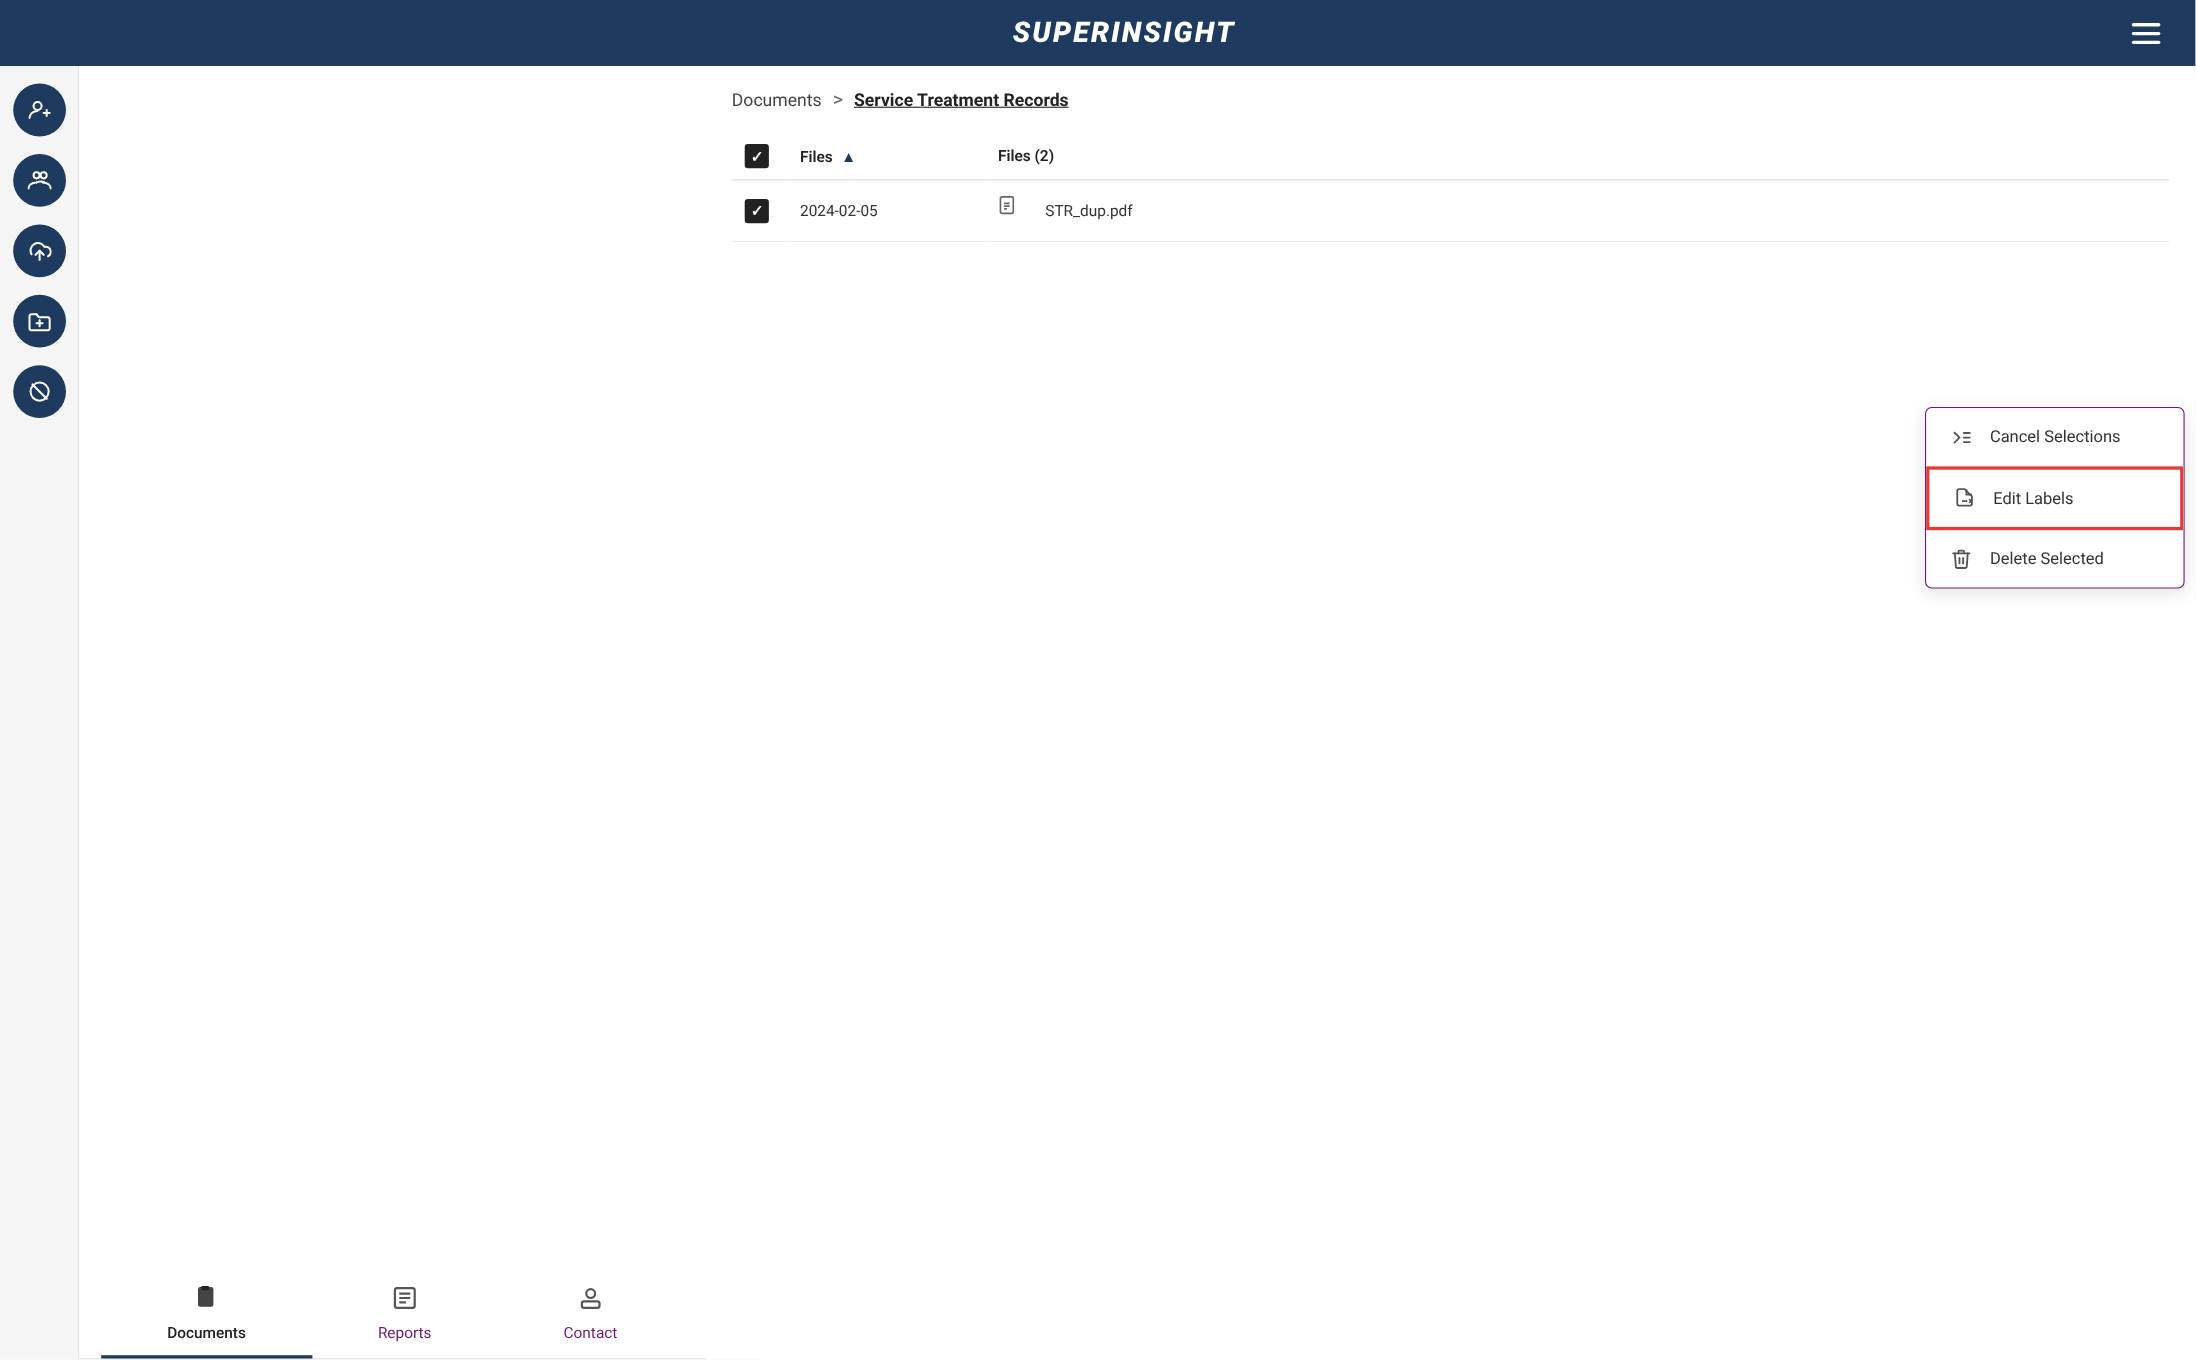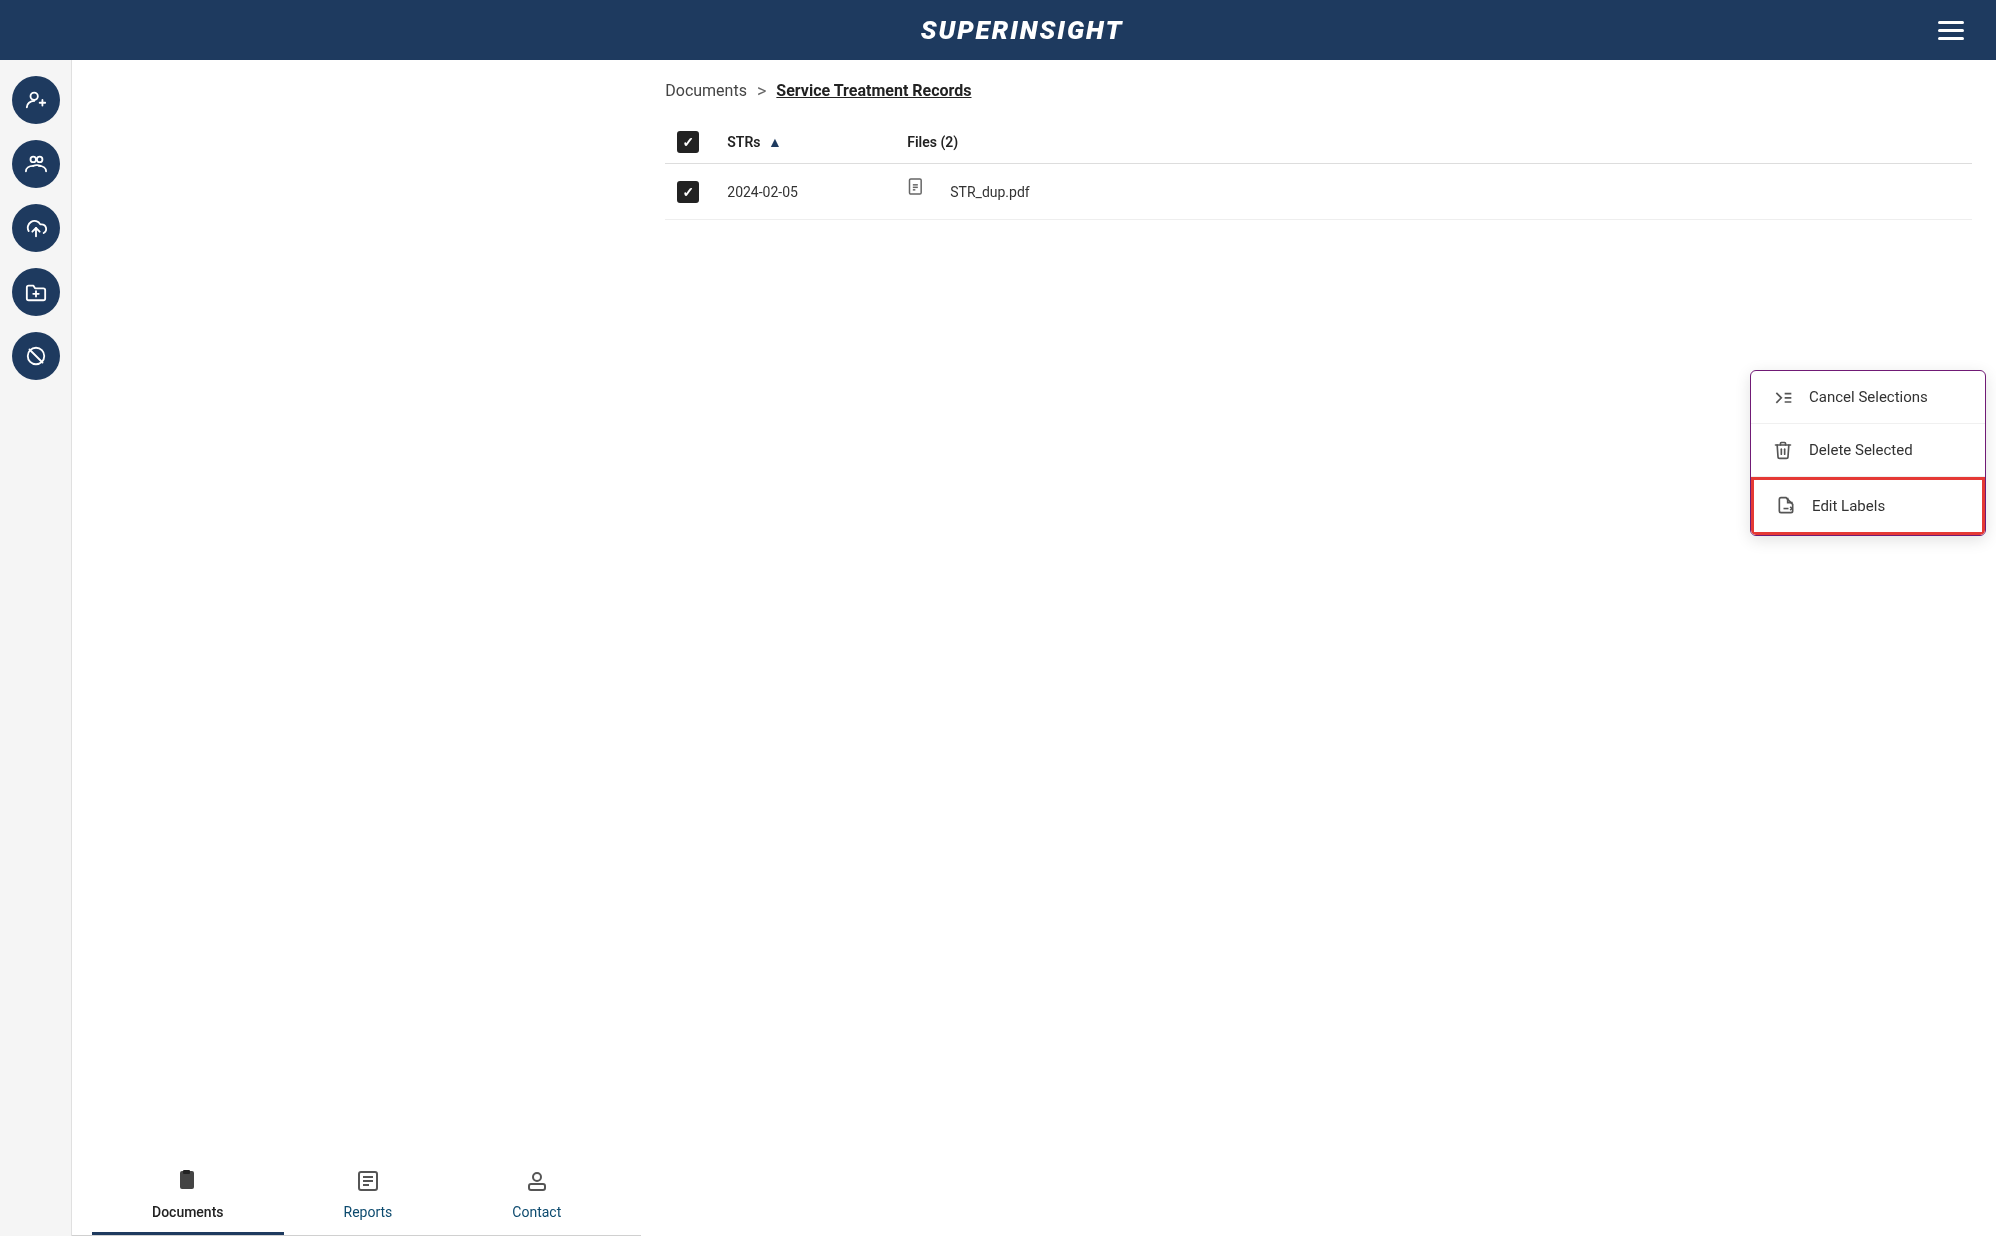--- a/index.html
+++ b/index.html
@@ -101,21 +101,21 @@
     }
     .tab-item.active {
       border-bottom: 3px solid #1e3a5f;
     }
     .tab-icon {
       font-size: 22px;
       color: #444;
     }
     .tab-label {
       font-size: 14px;
-      color: #0c4a6e;
+      color: #701a75;
       font-weight: 400;
     }
     .tab-item.active .tab-label {
       color: #222;
       font-weight: 500;
     }
 
     
     .search-bar {
       display: flex;
@@ -380,21 +380,21 @@
         <span class="breadcrumb-current">Service Treatment Records</span>
       </div>
 
       <table class="doc-table">
         <thead>
           <tr>
             <th class="col-check">
               <div class="checkbox-wrap checked"></div>
             </th>
             <th class="col-date">
-              <span>STRs</span>
+              <span>Files</span>
               <span class="sort-indicator">▲</span>
             </th>
             <th class="col-files">Files (2)</th>
           </tr>
         </thead>
         <tbody>
 
           <tr class="table-row">
             <td>
               <div class="checkbox-wrap checked"></div>
@@ -425,41 +425,41 @@
             <svg width="20" height="20" viewBox="0 0 24 24" fill="none" stroke="#555" stroke-width="2">
               <polyline points="4 7 10 13 4 19"></polyline>
               <line x1="14" y1="8" x2="22" y2="8"></line>
               <line x1="14" y1="13" x2="22" y2="13"></line>
               <line x1="14" y1="18" x2="22" y2="18"></line>
             </svg>
           </span>
           <span>Cancel Selections</span>
         </div>
 
+        <div class="menu-item highlighted">
+          <span class="menu-icon">
+            <svg width="20" height="20" viewBox="0 0 24 24" fill="none" stroke="#555" stroke-width="2">
+              <path d="M12 2H6a2 2 0 0 0-2 2v14a2 2 0 0 0 2 2h12a2 2 0 0 0 2-2V10z"></path>
+              <polyline points="14 2 14 8 20 8"></polyline>
+              <line x1="9" y1="15" x2="15" y2="15"></line>
+              <polyline points="17 13 19 15 17 17"></polyline>
+            </svg>
+          </span>
+          <span>Edit Labels</span>
+        </div>
+
         <div class="menu-item">
           <span class="menu-icon">
             <svg width="20" height="20" viewBox="0 0 24 24" fill="none" stroke="#555" stroke-width="2" stroke-linecap="round">
               <polyline points="3 6 5 6 21 6"></polyline>
               <path d="M19 6l-1 14a2 2 0 0 1-2 2H8a2 2 0 0 1-2-2L5 6"></path>
               <path d="M10 11v6"></path>
               <path d="M14 11v6"></path>
               <path d="M9 6V4a1 1 0 0 1 1-1h4a1 1 0 0 1 1 1v2"></path>
             </svg>
           </span>
           <span>Delete Selected</span>
         </div>
-
-        <div class="menu-item highlighted">
-          <span class="menu-icon">
-            <svg width="20" height="20" viewBox="0 0 24 24" fill="none" stroke="#555" stroke-width="2">
-              <path d="M12 2H6a2 2 0 0 0-2 2v14a2 2 0 0 0 2 2h12a2 2 0 0 0 2-2V10z"></path>
-              <polyline points="14 2 14 8 20 8"></polyline>
-              <line x1="9" y1="15" x2="15" y2="15"></line>
-              <polyline points="17 13 19 15 17 17"></polyline>
-            </svg>
-          </span>
-          <span>Edit Labels</span>
-        </div>
       </div>
 
     </div>
   </div>
 </div>
 
 </body></html>

